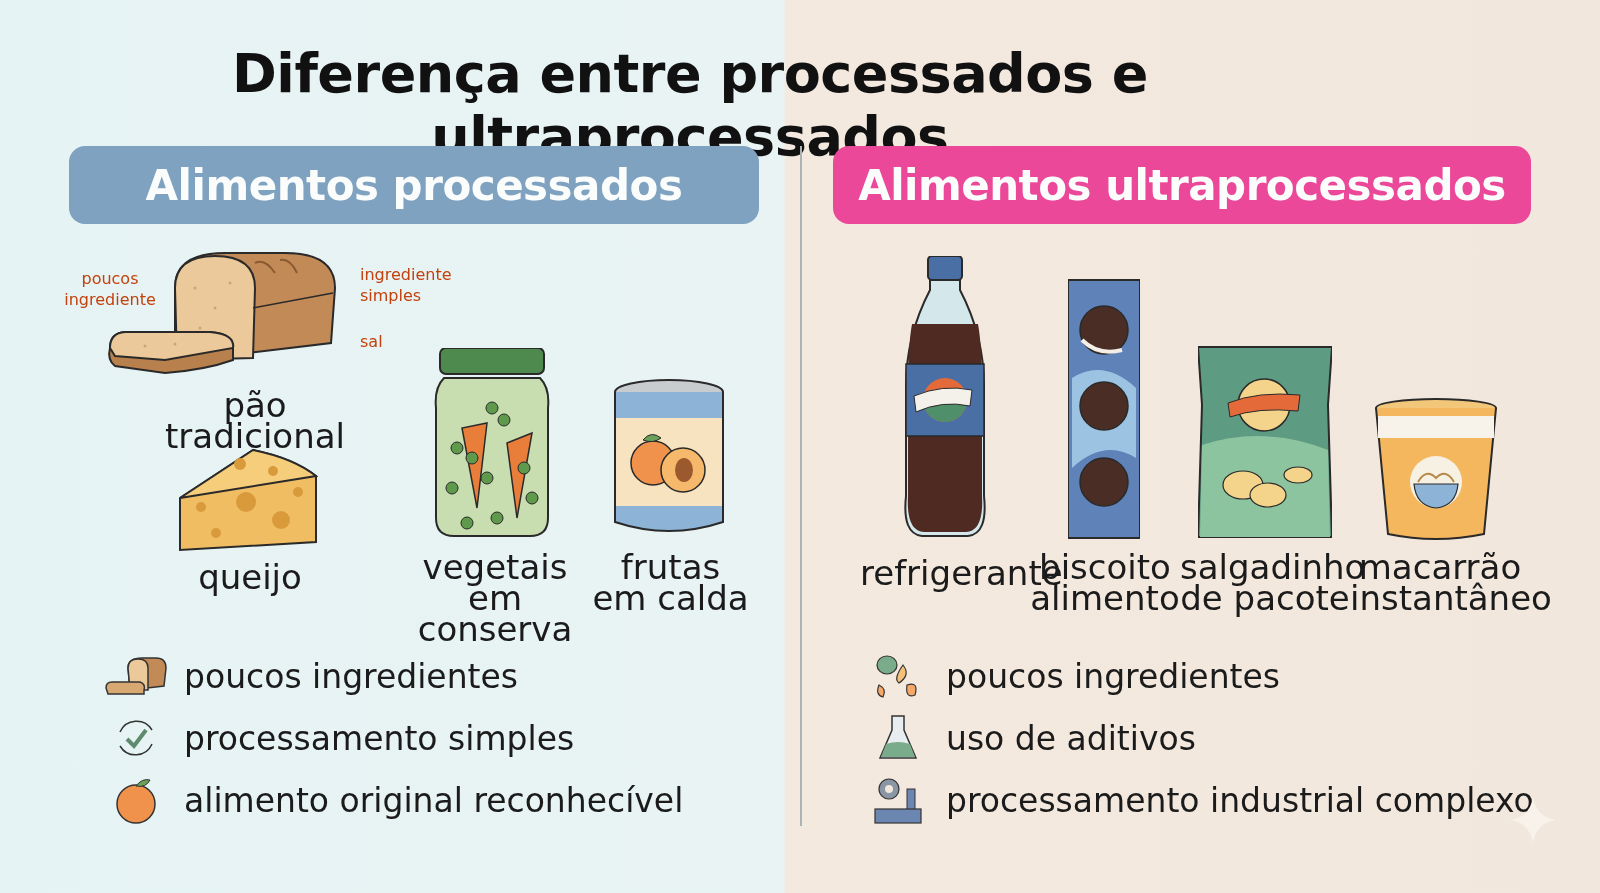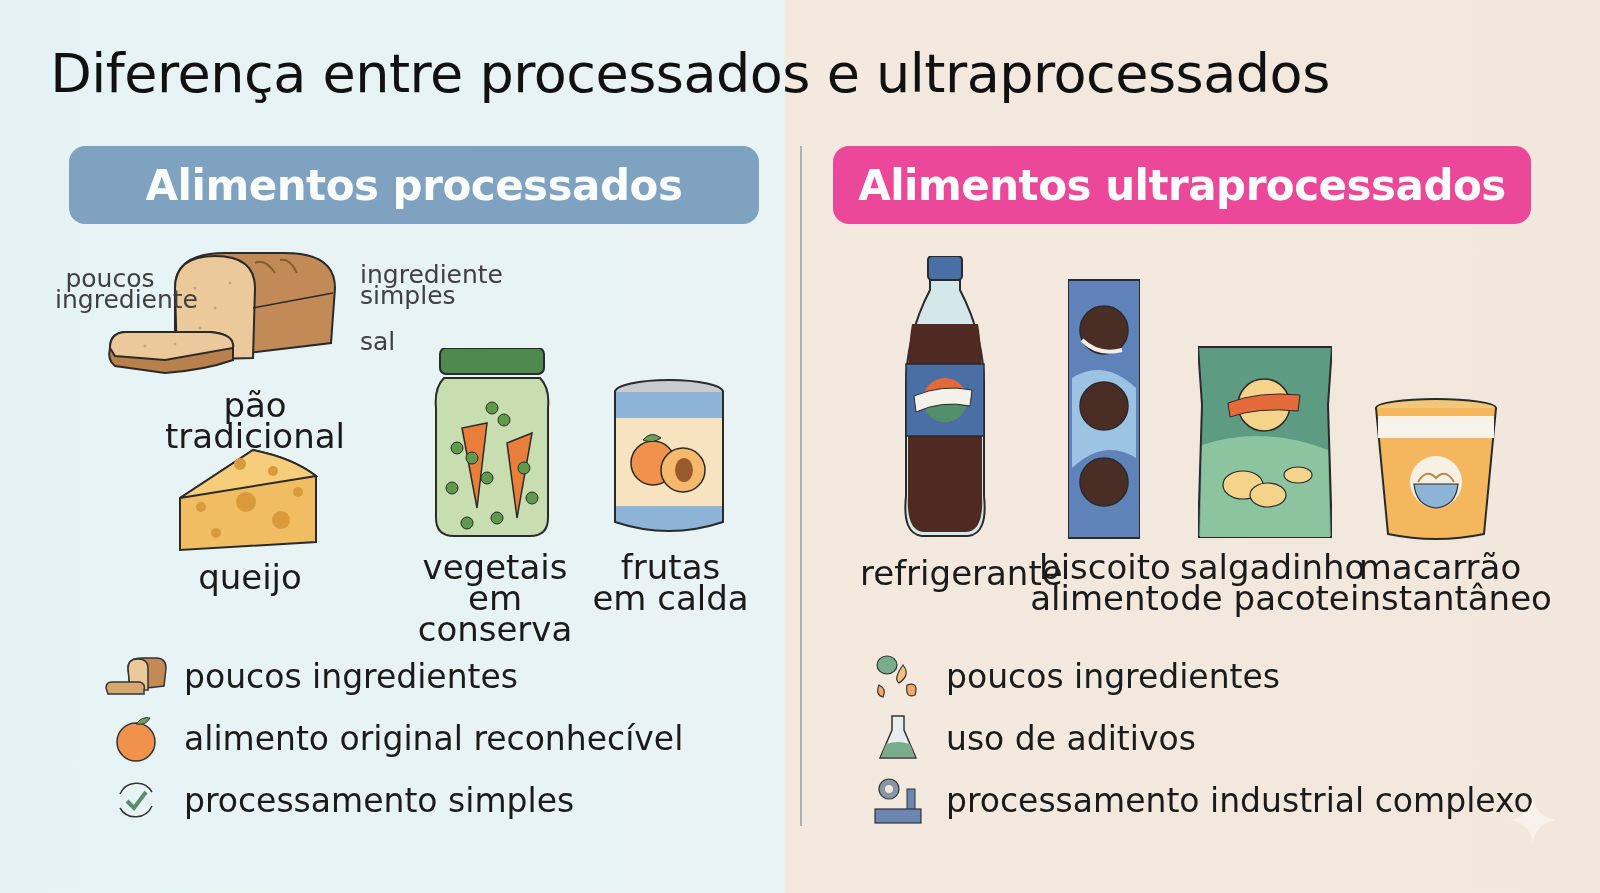--- a/index.html
+++ b/index.html
@@ -5,31 +5,31 @@
   * { box-sizing: border-box; margin: 0; padding: 0; }
   html, body { width: 1600px; height: 893px; overflow: hidden; }
   body {
     font-family: "DejaVu Sans", "Liberation Sans", sans-serif;
     color: #1d1d1d;
     position: relative;
     background: linear-gradient(90deg, #e6f3f4 0%, #e9f3f3 49%, #f3e9df 49.1%, #f1e7dc 100%);
   }
   .title {
     position: absolute; left: 0; top: 42px; width: 1380px; text-align: center;
-    font-weight: normal; font-size: 54px; letter-spacing: -0.5px; color: #111;
+    font-weight: bold; font-size: 54px; letter-spacing: -0.5px; color: #111;
   }
   .divider { position: absolute; left: 800px; top: 146px; width: 2px; height: 680px; background: #aab3b5; }
   .panel { position: absolute; top: 146px; height: 78px; border-radius: 16px;
     display: flex; align-items: center; justify-content: center;
     color: #fbfdfc; font-weight: bold; font-size: 42px; letter-spacing: -0.5px; }
   .panel.left { left: 69px; width: 690px; background: #7fa2c1; }
   .panel.right { left: 833px; width: 698px; background: #ec4899; }
 
   .label { position: absolute; text-align: center; font-size: 34px; line-height: 31px; color: #1b1b1b; }
-  .note { position: absolute; font-size: 25px; line-height: 21px; color: #404040; }
+  .note { position: absolute; font-size: 16px; line-height: 21px; color: #c2410c; }
   .illus { position: absolute; }
 
   .bullets { position: absolute; }
   .bullet { display: flex; align-items: center; height: 62px; }
   .bullet .ico { width: 72px; height: 56px; display: flex; align-items: center; justify-content: center; }
   .bullet .txt { font-size: 33px; margin-left: 12px; color: #1b1b1b; white-space: nowrap; }
   .sparkle { position: absolute; left: 1508px; top: 795px; }
 </style>
 </head>
 <body>
@@ -166,36 +166,36 @@
       <svg width="64" height="40" viewBox="0 0 64 40">
           <path d="M24 12 Q24 2 38 2 L52 2 Q62 2 62 12 L60 30 L26 34 Z" fill="#c28a56" stroke="#333" stroke-width="1.5"></path>
           <path d="M24 12 Q24 3 34 3 Q44 3 44 12 L44 34 L26 34 Z" fill="#ecc99a" stroke="#333" stroke-width="1.5"></path>
           <path d="M2 32 Q2 26 8 26 L36 26 Q42 28 40 34 L40 38 L4 38 Z" fill="#d8a872" stroke="#333" stroke-width="1.5"></path>
         </svg>
     </div>
     <span class="txt">poucos ingredientes</span>
   </div>
   <div class="bullet">
     <div class="ico">
-      <svg width="44" height="48" viewBox="0 0 44 48">
-          <circle cx="22" cy="28" r="19" fill="#f0924c" stroke="#333" stroke-width="1.5"></circle>
-          <path d="M22 10 Q28 2 36 4 Q32 12 22 10 Z" fill="#6aa05a" stroke="#333" stroke-width="1"></path>
-        </svg>
-    </div>
-    <span class="txt">alimento original reconhecível</span>
-  </div>
-  <div class="bullet">
-    <div class="ico">
       <svg width="48" height="48" viewBox="0 0 48 48">
           <path d="M8 18 A18 18 0 0 1 40 16" stroke="#333" stroke-width="1.5" fill="none"></path>
           <path d="M40 30 A18 18 0 0 1 8 32" stroke="#333" stroke-width="1.5" fill="none"></path>
           <path d="M15 25 L22 32 L34 16" stroke="#5e8a6e" stroke-width="4" fill="none"></path>
         </svg>
     </div>
     <span class="txt">processamento simples</span>
+  </div>
+  <div class="bullet">
+    <div class="ico">
+      <svg width="44" height="48" viewBox="0 0 44 48">
+          <circle cx="22" cy="28" r="19" fill="#f0924c" stroke="#333" stroke-width="1.5"></circle>
+          <path d="M22 10 Q28 2 36 4 Q32 12 22 10 Z" fill="#6aa05a" stroke="#333" stroke-width="1"></path>
+        </svg>
+    </div>
+    <span class="txt">alimento original reconhecível</span>
   </div>
 </div>
 
 <div class="bullets" style="left:862px;top:645px">
   <div class="bullet">
     <div class="ico">
       <svg width="50" height="50" viewBox="0 0 50 50">
           <ellipse cx="14" cy="14" rx="10" ry="9" fill="#7aab8a" stroke="#333" stroke-width="1.2"></ellipse>
           <path d="M30 14 Q38 24 26 32 Q20 28 30 14 Z" fill="#f5c07a" stroke="#333" stroke-width="1.2"></path>
           <path d="M34 34 Q46 30 42 44 Q32 48 34 34 Z" fill="#f5a968" stroke="#333" stroke-width="1.2"></path>

